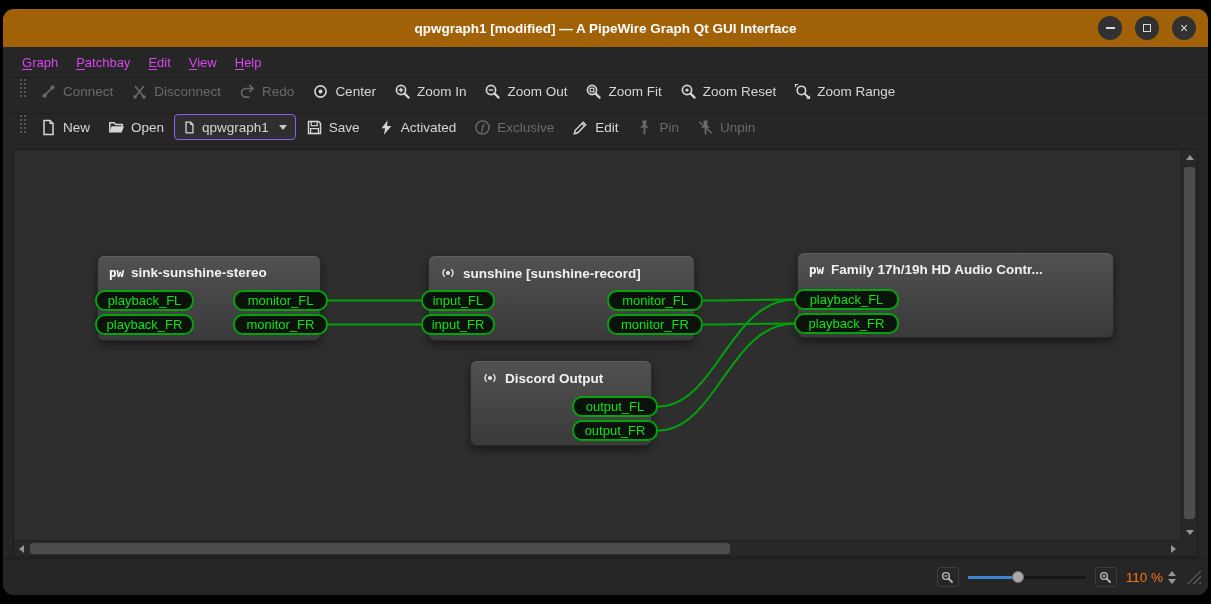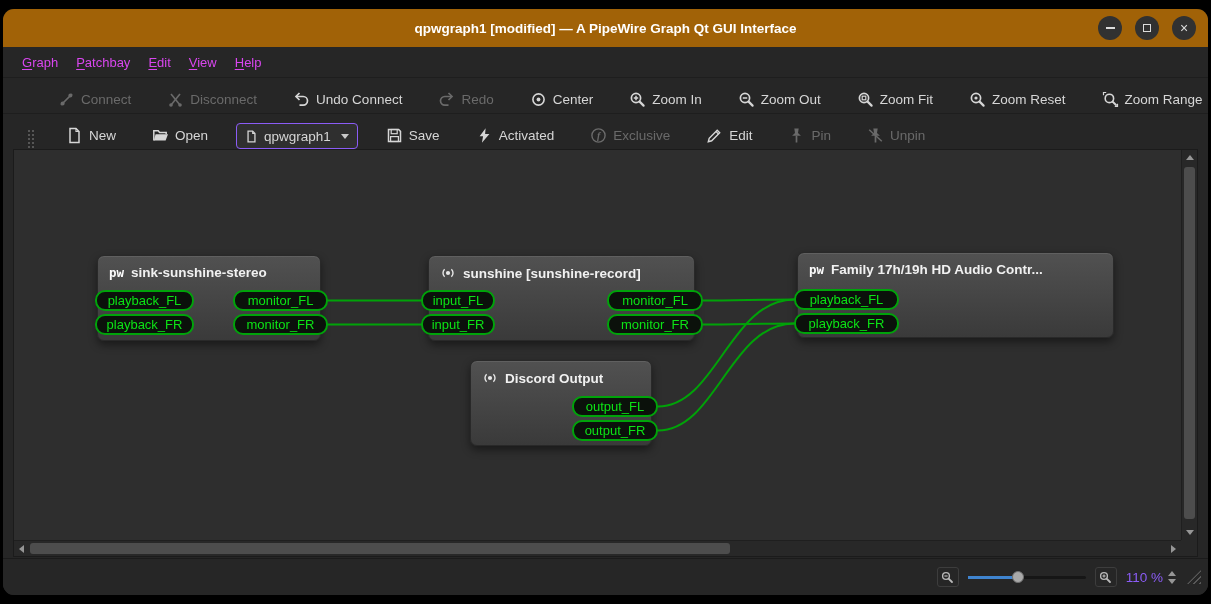--- a/index.html
+++ b/index.html
@@ -13,21 +13,21 @@
   .win-btn { width:24px; height:24px; border-radius:50%; background:#313131; color:#dcdcdc; display:flex; align-items:center; justify-content:center; font-size:14px; }
   .min-bar { width:9px; height:2px; background:#dcdcdc; display:block; }
   .max-square { width:8px; height:8px; border:1.5px solid #dcdcdc; display:block; }
 
   
   .menubar { position:absolute; top:38px; left:0; right:0; height:30px; background:#262626; display:flex; align-items:center; padding:0 10px; }
   .menu-item { color:#d946ef; font-size:13px; padding:4px 9px; border-radius:3px; }
   .menu-item u { text-underline-offset:2px; }
 
   
-  .toolbar { position:absolute; left:0; right:0; background:#262626; display:flex; align-items:flex-end; padding:0 24px; gap:20px; }
+  .toolbar { position:absolute; left:0; right:0; background:#262626; display:flex; align-items:flex-start; padding:0 16px; gap:2px; }
   .toolbar1 { top:68px; height:36px; border-top:1px solid #1e1e1e; }
   .toolbar2 { top:104px; height:36px; border-top:1px solid #1e1e1e; }
   .grip { width:8px; height:20px; margin-right:3px; background-image:radial-gradient(circle,#565656 1px,transparent 1.3px); background-size:4px 4px; }
   .tb-btn { display:flex; align-items:center; gap:6px; padding:5px 8px; border-radius:4px; color:#d6d6d6; font-size:13.5px; white-space:nowrap; }
   .tb-btn.disabled { color:#6a6a6a; }
   .icon17 { width:17px; height:17px; display:block; flex:none; }
   .icon13 { width:13px; height:13px; display:block; flex:none; }
   .combo { display:flex; align-items:center; gap:6px; height:26px; padding:0 8px; background:#2f2f2f; border:1px solid #8b5cf6; border-radius:4px; color:#d6d6d6; font-size:13.5px; }
   .caret { width:0; height:0; border-left:4px solid transparent; border-right:4px solid transparent; border-top:5px solid #c9c9c9; margin-left:4px; }
 
@@ -57,21 +57,21 @@
   .tri-right { width:0; height:0; border-top:4px solid transparent; border-bottom:4px solid transparent; border-left:5px solid #969696; }
 
   
   .statusbar { position:absolute; left:0; bottom:0; height:37px; width:100%; background:#262626; border-top:1px solid #1b1b1b; display:flex; align-items:center; }
   .status-right { margin-left:auto; display:flex; align-items:center; gap:9px; padding-right:4px; }
   .zoom-btn { width:22px; height:20px; border:1px solid #3d3d3d; border-radius:3px; display:flex; align-items:center; justify-content:center; color:#b9b9b9; }
   .slider { position:relative; width:118px; height:14px; }
   .slider-track { position:absolute; top:6px; left:0; width:100%; height:3px; background:#161616; border-radius:2px; }
   .slider-fill { position:absolute; top:6px; left:0; width:48px; height:3px; background:#3f84cf; }
   .slider-handle { position:absolute; left:44px; top:1px; width:12px; height:12px; border-radius:6px; background:#a9a9a9; border:1px solid #6f6f6f; }
-  .zoom-spin { display:flex; align-items:center; gap:5px; color:#8b5cf6; font-size:13.5px; }
+  .zoom-spin { display:flex; align-items:center; gap:5px; color:#f97316; font-size:13.5px; }
   .spin-arrows { display:flex; flex-direction:column; gap:3px; }
   .sizegrip { width:14px; height:14px; align-self:flex-end; margin:0 3px 3px 2px;
               background:repeating-linear-gradient(315deg,#585858 0 1.5px,transparent 1.5px 4.5px);
               clip-path:polygon(100% 0,100% 100%,0 100%); }
 </style>
 </head>
 <body>
 
 <div class="window">
 
@@ -113,27 +113,20 @@
     <div class="tb-btn disabled">
       <svg class="icon17" viewBox="0 0 17 17">
         <line x1="4" y1="3" x2="13" y2="14" stroke="currentColor" stroke-width="1.6"></line>
         <line x1="13" y1="3" x2="4" y2="14" stroke="currentColor" stroke-width="1.6"></line>
         <circle cx="4" cy="14" r="1.8" fill="currentColor"></circle>
           <circle cx="13" cy="14" r="1.8" fill="currentColor"></circle>
       </svg>
       <span>Disconnect</span>
     </div>
 
-    <div class="tb-btn">
-      <svg class="icon17" viewBox="0 0 17 17">
-        <path d="M6.5 2 L3 5.5 L6.5 9" fill="none" stroke="currentColor" stroke-width="1.7"></path>
-        <path d="M3 5.5 H10.2 A4.3 4.3 0 0 1 10.2 14.1 H6.5" fill="none" stroke="currentColor" stroke-width="1.7"></path>
-      </svg>
-      <span>Undo Connect</span>
-    </div>
 
     <div class="tb-btn disabled">
       <svg class="icon17" viewBox="0 0 17 17">
         <path d="M10.5 2 L14 5.5 L10.5 9" fill="none" stroke="currentColor" stroke-width="1.7"></path>
         <path d="M14 5.5 H6.8 A4.3 4.3 0 0 0 6.8 14.1 H10.5" fill="none" stroke="currentColor" stroke-width="1.7"></path>
       </svg>
       <span>Redo</span>
     </div>
 
     <div class="tb-btn">

